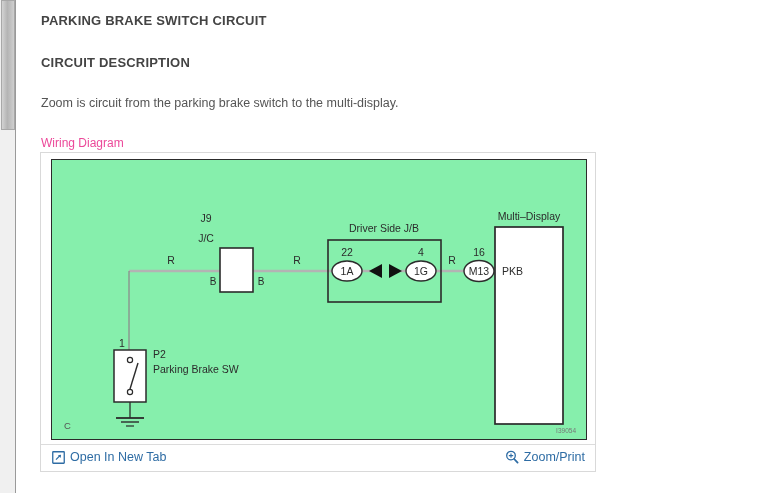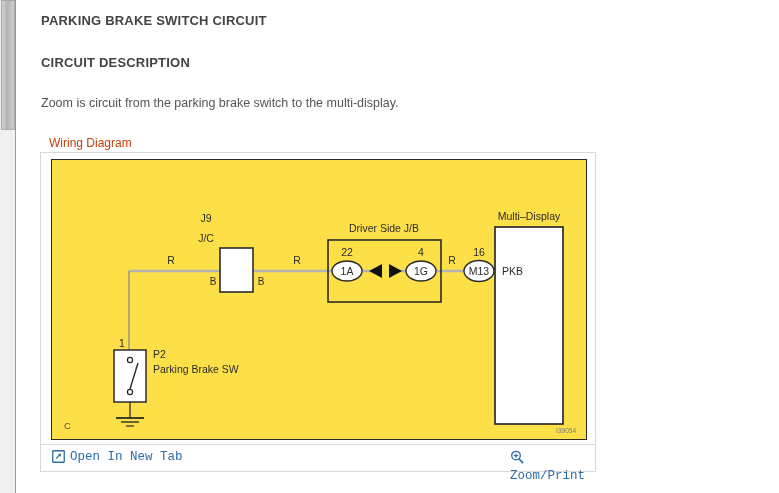--- a/index.html
+++ b/index.html
@@ -61,41 +61,41 @@
   }
   #description-text {
     position: absolute;
     left: 24px; top: 96px;
     font-size: 12.5px;
     color: #555555;
     white-space: nowrap;
   }
   #diagram-caption {
     position: absolute;
-    left: 32px; top: 136px;
+    left: 24px; top: 136px;
     font-size: 12px;
-    color: #c2410c;
+    color: #ec4899;
     white-space: nowrap;
   }
 
   
   #figure-panel {
     position: absolute;
     left: 23px; top: 152px;
     width: 556px; height: 320px;
     background: #ffffff;
     border: 1px solid #d9d9d9;
     box-sizing: border-box;
   }
   #diagram-frame {
     position: absolute;
     left: 10px; top: 6px;
     width: 536px; height: 281px;
     border: 1.5px solid #2b2b2b;
-    background: #fde047;
+    background: #86efac;
     box-sizing: border-box;
     overflow: hidden;
   }
   #diagram-svg { display: block; }
 
   #figure-toolbar {
     position: absolute;
     left: 0; bottom: 0;
     width: 100%; height: 27px;
     border-top: 1px solid #dcdcdc;
@@ -103,26 +103,25 @@
     box-sizing: border-box;
   }
   .tool-link {
     position: absolute;
     top: 5px;
     font-size: 12.5px;
     color: #2e6ca4;
     cursor: pointer;
     white-space: nowrap;
     display: flex;
-    align-items: flex-start;
+    align-items: flex-end;
     gap: 5px;
-    font-family: Liberation Mono, monospace;
   }
   #open-new-tab-link { left: 11px; }
-  #zoom-print-link { right: 10px; flex-direction: column; }
+  #zoom-print-link { right: 10px; }
   .tool-icon { display: inline-block; line-height: 0; }
 </style>
 </head>
 <body>
 
 <div id="scrollbar-track">
   <div id="scrollbar-thumb"></div>
 </div>
 
 <div id="content">

